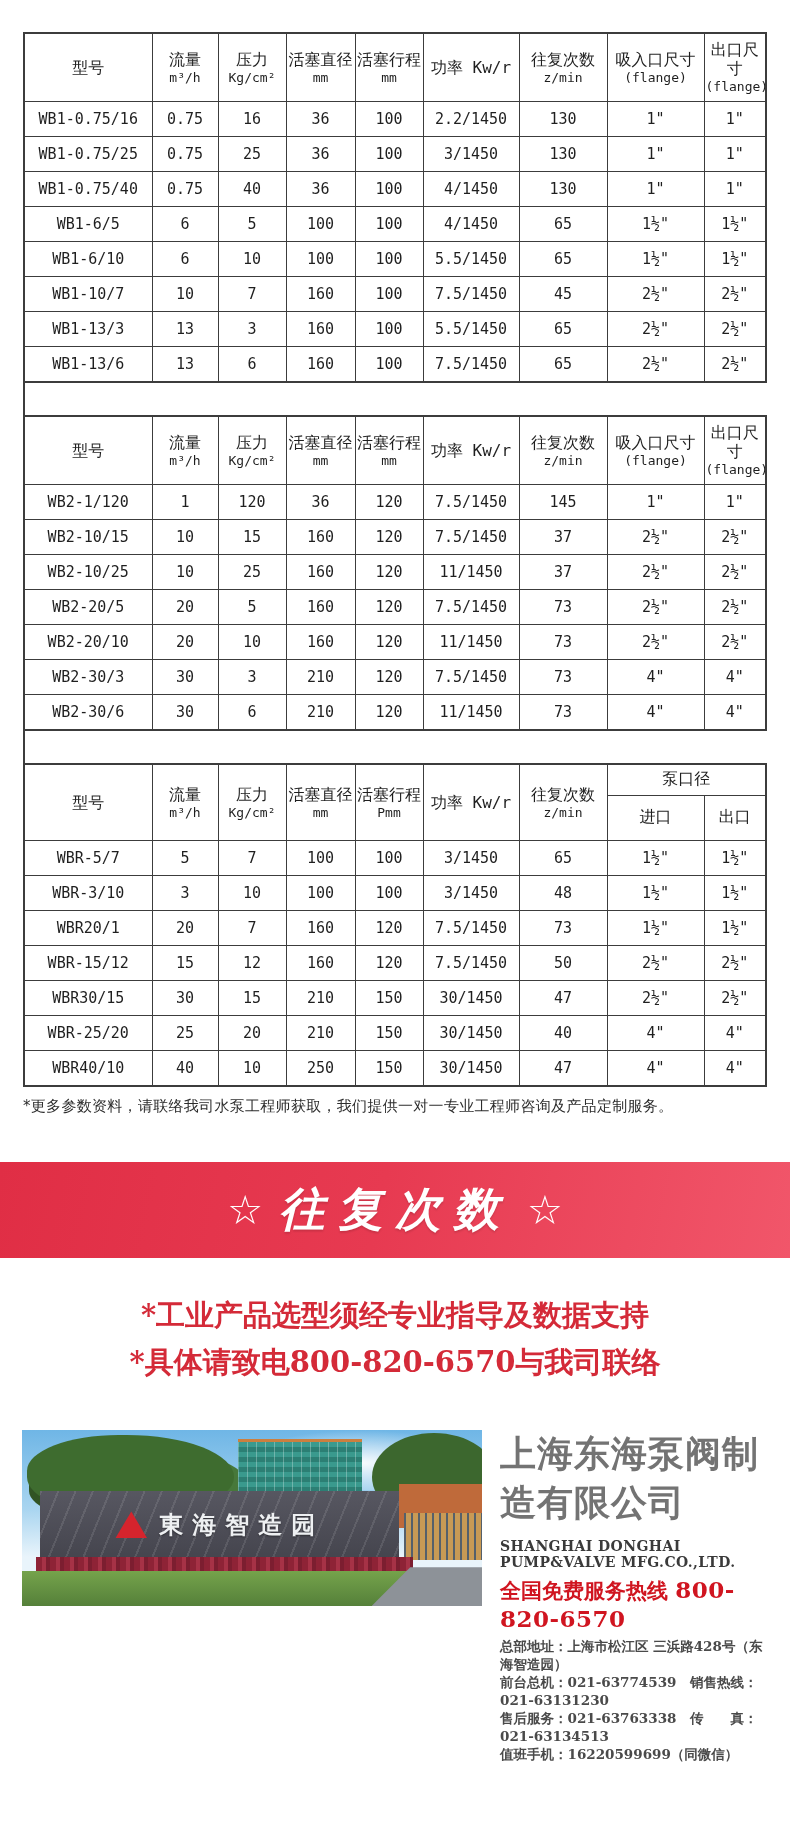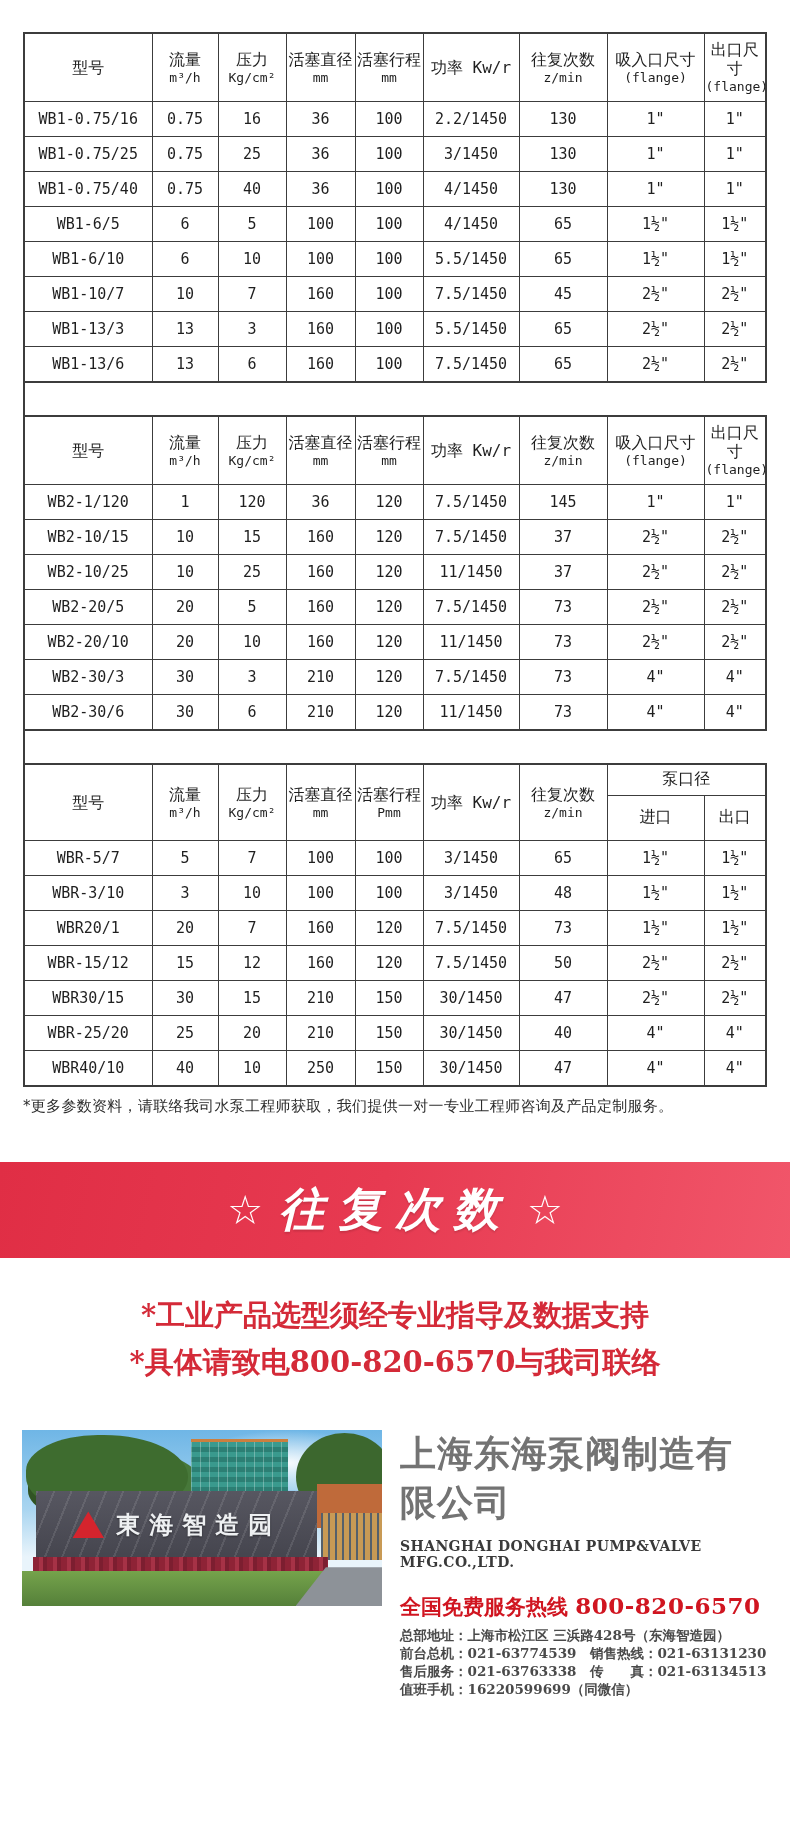--- a/index.html
+++ b/index.html
@@ -39,28 +39,28 @@
   
   .notices{margin-top:34px;text-align:center;font-family:"DejaVu Serif","Liberation Serif",serif;
            font-weight:700;font-size:29px;line-height:1.62;}
 
   
   .footer{margin-top:44px;padding:0 22px;display:flex;gap:18px;}
   .cinfo{flex:1;padding-top:0;}
   .cn{font-size:36px;font-weight:900;color:#737373;letter-spacing:1px;}
   .en{margin-top:10px;font-family:"DejaVu Serif","Liberation Serif",serif;font-weight:700;
       font-size:14px;color:#3a3a3a;letter-spacing:.4px;}
-  .hotline{margin-top:22px;font-family:"DejaVu Serif","Liberation Serif",serif;font-weight:700;
+  .hotline{margin-top:6px;font-family:"DejaVu Serif","Liberation Serif",serif;font-weight:700;
       font-size:21px;}
   .hotline .num{font-size:23px;letter-spacing:.5px;}
   .contacts{margin-top:5px;font-family:"DejaVu Serif","Liberation Serif",serif;font-weight:700;
       font-size:13.5px;color:#4a4a4a;line-height:1.34;}
 
   
-  .photo{position:relative;width:360px;height:176px;overflow:hidden;flex:none;background:#6d28d9;}
+  .photo{position:relative;width:460px;height:176px;overflow:hidden;flex:none;background:#6d28d9;}
   .ph-sky{position:absolute;inset:0;background:linear-gradient(180deg,#6fb6e6 0%,#a9d5f0 45%,#e9f4fb 72%);}
   .ph-cloud{position:absolute;left:52%;top:0;width:48%;height:34%;
       background:radial-gradient(ellipse at 45% 55%,rgba(255,255,255,.95),rgba(255,255,255,0) 70%);}
   .ph-tree-l{position:absolute;left:1%;top:3%;width:45%;height:46%;background:#3e6c2f;
       border-radius:46% 54% 50% 50%;box-shadow:20px 8px 0 -6px #47783a,-6px 14px 0 -8px #315424;}
   .ph-glass{position:absolute;left:47%;top:5%;width:27%;height:41%;border-top:3px solid #cc7f3e;
       background:repeating-linear-gradient(90deg,rgba(255,255,255,.28) 0 1px,rgba(255,255,255,0) 1px 9px),
                  repeating-linear-gradient(180deg,#3a9a8e 0 5px,#2c7f74 5px 10px);}
   .ph-tree-r{position:absolute;right:-3%;top:2%;width:27%;height:50%;background:#3c672e;border-radius:50%;}
   .ph-bldg-r{position:absolute;right:0;top:31%;width:18%;height:25%;background:#bf6a3a;}

